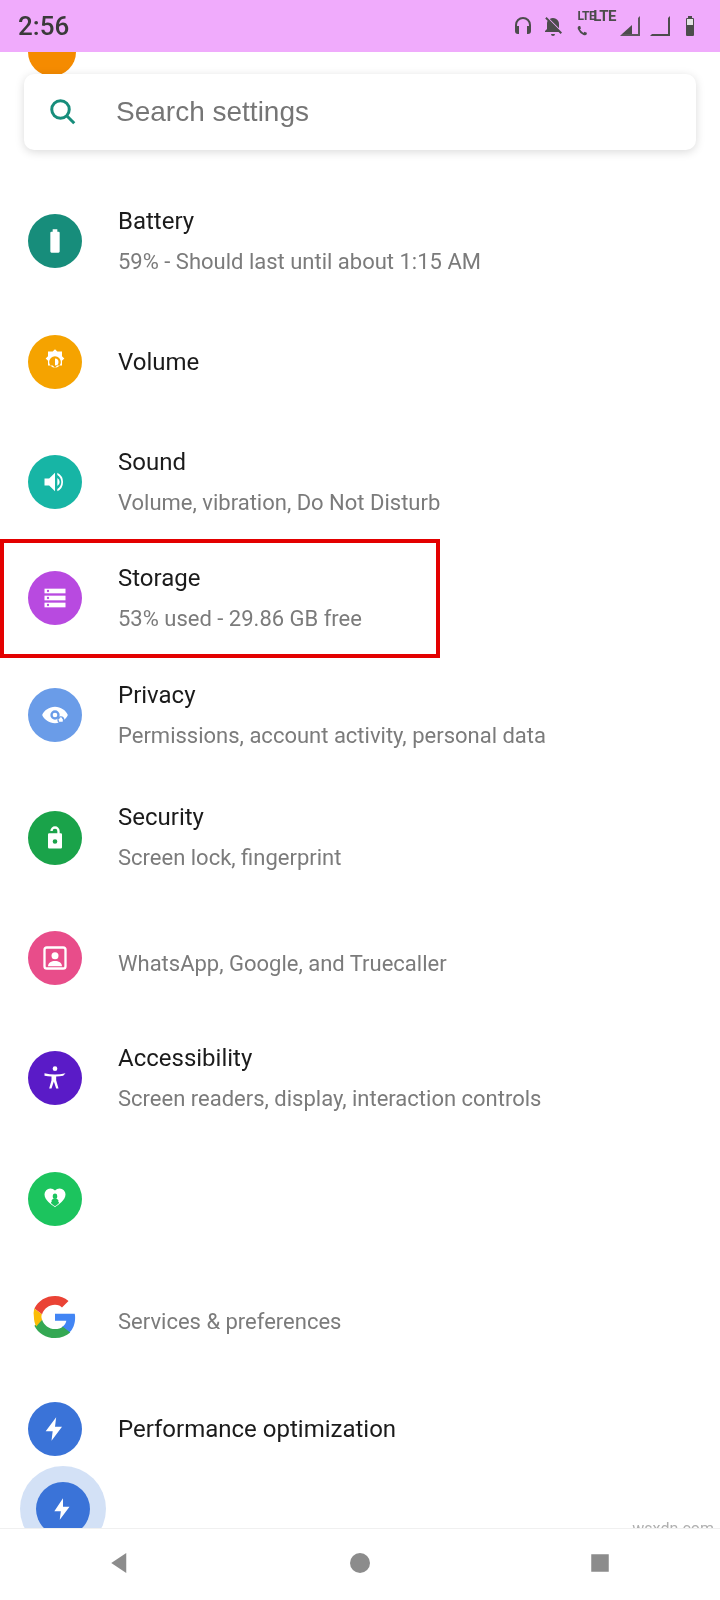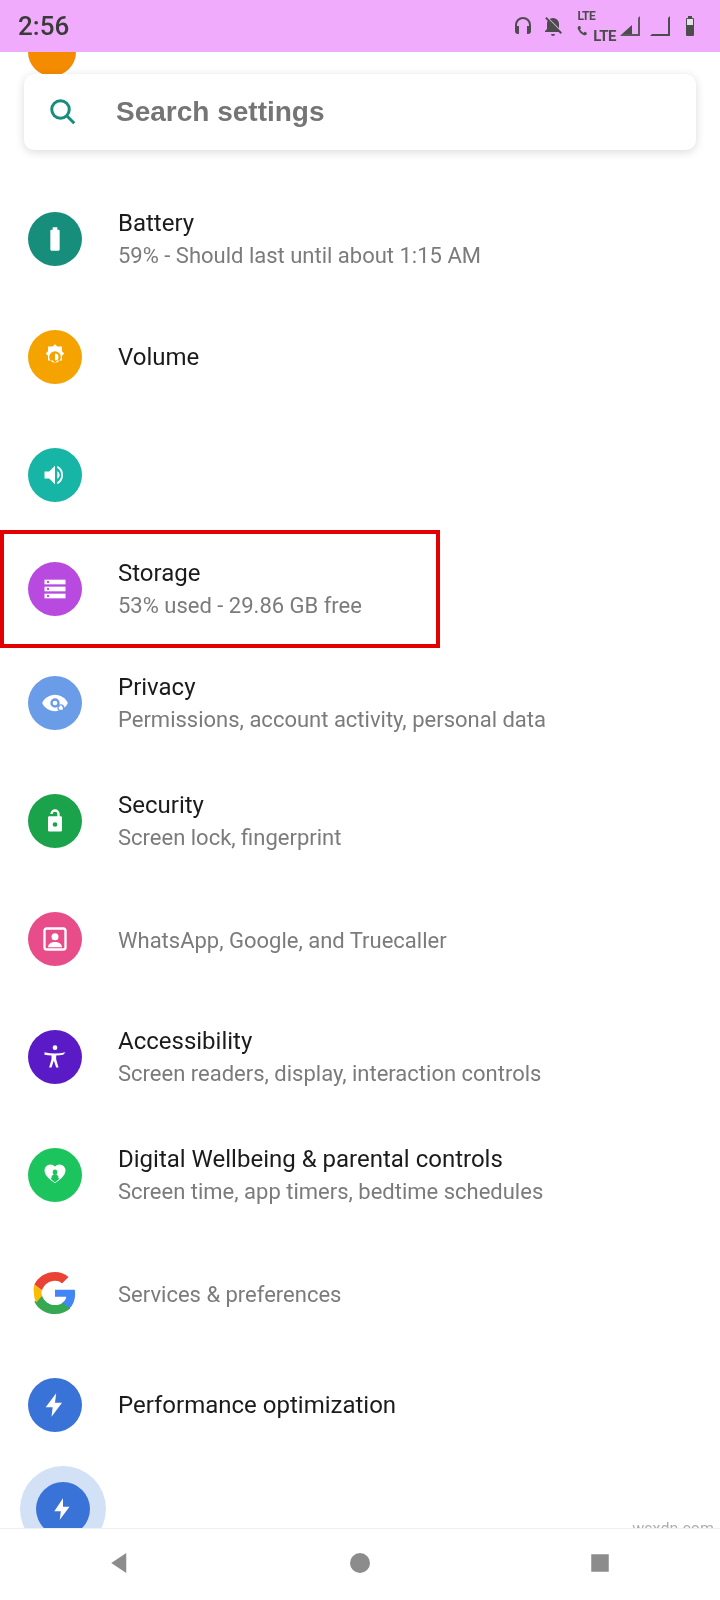--- a/index.html
+++ b/index.html
@@ -58,21 +58,20 @@
     z-index: 5;
   }
   .search-wrap svg { width: 30px; height: 30px; fill:#178d7b; stroke:#178d7b; }
   .search-input {
     border: none; outline: none;
     font-size: 28px;
     color: #6b6b6b;
     margin-left: 38px;
     flex: 1;
     background: transparent;
-    font-weight: bold;
   }
   .list {
     position: absolute;
     top: 128px; left: 0; right: 0; bottom: 0;
   }
   .row {
     display: flex;
     align-items: center;
     padding: 26px 28px;
     min-height: 118px;
@@ -82,21 +81,21 @@
     width: 54px; height: 54px;
     border-radius: 50%;
     display: flex;
     align-items: center;
     justify-content: center;
     flex-shrink: 0;
   }
   .icon-circle svg { width: 28px; height: 28px; fill: #fff; }
   .row-text { margin-left: 36px; flex: 1; }
   .row-title { font-size: 24px; color: #1b1b1b; line-height: 1.25; }
-  .row-sub { font-size: 22px; color: #7b7b7b; margin-top: 4px; line-height: 1.3; }
+  .row-sub { font-size: 22px; color: #7b7b7b; margin-top: 12px; line-height: 1.3; }
   .highlight {
     border: 4px solid #e30000;
     margin: -4px 0;
     padding: 20px 24px;
     width: 440px;
   }
   .nav-bar {
     position: absolute;
     bottom: 0; left: 0; right: 0;
     height: 72px;
@@ -134,21 +133,21 @@
 
 <div class="status-bar">
   <div class="status-time">2:56</div>
   <div class="status-icons">
     <svg viewBox="0 0 24 24">
         <path d="M12 3a8 8 0 0 0-8 8v6a3 3 0 0 0 3 3h1v-8H6v-1a6 6 0 1 1 12 0v1h-2v8h1a3 3 0 0 0 3-3v-6a8 8 0 0 0-8-8z"></path>
       </svg>
     <svg viewBox="0 0 24 24">
         <path d="M12 22a2 2 0 0 0 2-2h-4a2 2 0 0 0 2 2zm7-5.6L5.6 3 4.2 4.4l2.4 2.4A6.9 6.9 0 0 0 6 10v5l-2 2v1h13.6l2 2 1.4-1.4zM18 10a6 6 0 0 0-9.3-5L18 14.3z"></path>
       </svg>
-    <div style="display:flex;align-items:flex-end;">
+    <div style="display:flex;align-items:flex-start;">
       <div class="lte-block">
         <span class="lte-text">LTE</span>
         <svg style="width:20px;height:20px" viewBox="0 0 24 24">
             <path d="M6.6 10.8 3 14.4l1.4 1.4L6 14.2V20h2v-5.8l1.6 1.6L11 14.4 7.4 10.8a.6.6 0 0 0-.8 0zM20 15.5a1 1 0 0 1-1.4 0L17 13.9V19a1 1 0 0 1-2 0v-5.1l-1.6 1.6a1 1 0 0 1-1.4-1.4l3.3-3.3a1 1 0 0 1 1.4 0l3.3 3.3a1 1 0 0 1 0 1.4z" opacity="0"></path>
             <path d="M20 4v3a4 4 0 0 1-4 4h-1v2l-3-3V7l3 3V9h1a2 2 0 0 0 2-2V4zM7 4a3 3 0 0 0-3 3v1h2V7a1 1 0 1 1 2 0v1l-2 2v1h4v-1l-2-2V7a3 3 0 0 0-1-3z" opacity="0"></path>
             <path d="M19.2 8.7c-.4.4-1 .4-1.4 0L16 6.9V12c0 .6-.4 1-1 1s-1-.4-1-1V6.9l-1.8 1.8c-.4.4-1 .4-1.4 0-.4-.4-.4-1 0-1.4l3.5-3.5c.4-.4 1-.4 1.4 0l3.5 3.5c.4.4.4 1 0 1.4z" opacity="0"></path>
             <path d="M6 3h2v4l3 4H9l-2-2.7L5 11H3l3-4z" opacity="0"></path>
             <path d="M16.5 3c-1 0-1.8.4-2.4 1-.6-.6-1.4-1-2.4-1C10 3 8.7 4.3 8.7 6c0 2.3 3 4.4 5.4 6.4 2.4-2 5.4-4.1 5.4-6.4 0-1.7-1.3-3-3-3z" opacity="0"></path>
             <path d="M19 15a2 2 0 0 1-2 2c-.7 0-1.3-.1-2-.3a12 12 0 0 1-6.7-6.7c-.2-.7-.3-1.3-.3-2a2 2 0 0 1 2-2h1l1 3-1.3 1a10 10 0 0 0 4.3 4.3l1-1.3 3 1z"></path>
           </svg>
@@ -207,20 +206,24 @@
         <div class="row-title">Volume</div>
       </div>
     </div>
 
     <div class="row">
       <div class="icon-circle" style="background:#17b5a5">
         <svg viewBox="0 0 24 24">
             <path d="M3 9v6h4l5 5V4L7 9zm13 3a4 4 0 0 0-2-3.5v7A4 4 0 0 0 16 12zm-2-8v2a7 7 0 0 1 0 12v2a9 9 0 0 0 0-16z"></path>
           </svg>
       </div>
+      <div class="row-text">
+        <div class="row-title">Sound</div>
+        <div class="row-sub">Volume, vibration, Do Not Disturb</div>
+      </div>
     </div>
 
     <div class="row highlight">
       <div class="icon-circle" style="background:#b84ae0">
         <svg viewBox="0 0 24 24">
             <rect x="3" y="4" width="18" height="4"></rect>
             <rect x="3" y="10" width="18" height="4"></rect>
             <rect x="3" y="16" width="18" height="4"></rect>
             <circle cx="6" cy="6" r="1" fill="#b84ae0"></circle>
             <circle cx="6" cy="12" r="1" fill="#b84ae0"></circle>
@@ -287,24 +290,20 @@
       </div>
     </div>
 
     <div class="row">
       <div class="icon-circle" style="background:#1cc45e">
         <svg viewBox="0 0 24 24">
             <path d="M16 3c-1.5 0-2.9.7-4 1.8A5.5 5.5 0 0 0 8 3a5 5 0 0 0-5 5c0 5 6 9 9 11 3-2 9-6 9-11a5 5 0 0 0-5-5zm-4 5a2 2 0 1 1 0 4 2 2 0 0 1 0-4zm0 5c2 0 3.5 1 3.5 2.5-1 1-2.2 1.9-3.5 2.8-1.3-.9-2.5-1.8-3.5-2.8C8.5 14 10 13 12 13z"></path>
             <circle cx="12" cy="9" r="1.8" fill="#1cc45e"></circle>
             <path fill="#1cc45e" d="M12 11.5c-1.6 0-3 .8-3 2 .9.9 1.9 1.6 3 2.4 1.1-.8 2.1-1.5 3-2.4 0-1.2-1.4-2-3-2z"></path>
           </svg>
-      </div>
-      <div class="row-text">
-        <div class="row-title">Digital Wellbeing &amp; parental controls</div>
-        <div class="row-sub">Screen time, app timers, bedtime schedules</div>
       </div>
     </div>
 
     <div class="row">
       <div class="icon-circle" style="background:#fff">
         <svg viewBox="0 0 48 48" style="width:46px;height:46px">
             <path fill="#4285F4" d="M45 24.5c0-1.6-.1-2.8-.4-4H24v7.3h11.8c-.2 2-1.5 5-5 7l7.7 6C43 36.7 45 30.9 45 24.5z"></path>
             <path fill="#34A853" d="M24 46c6.5 0 11.9-2.1 15.9-5.8l-7.7-6c-2 1.4-4.8 2.4-8.2 2.4-6.3 0-11.6-4.1-13.5-9.8l-8 6.2C6.5 41 14.6 46 24 46z"></path>
             <path fill="#FBBC05" d="M10.5 26.8A13 13 0 0 1 9.8 24c0-1 .2-2 .5-2.9l-8-6.1A22 22 0 0 0 2 24c0 3.6.9 6.9 2.4 9.9z"></path>
             <path fill="#EA4335" d="M24 11.2c3.5 0 6 1.5 7.3 2.8l6.8-6.6C34 3.6 29.4 2 24 2 14.6 2 6.5 7 2.5 15l8 6.1C12.4 15.3 17.7 11.2 24 11.2z"></path>

